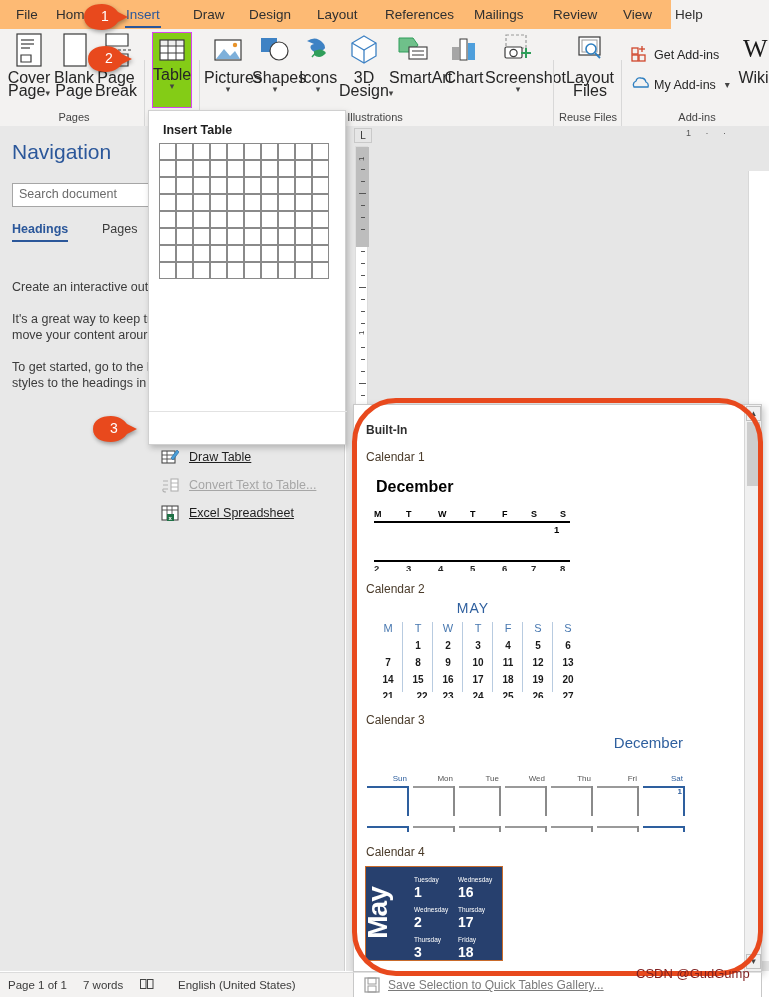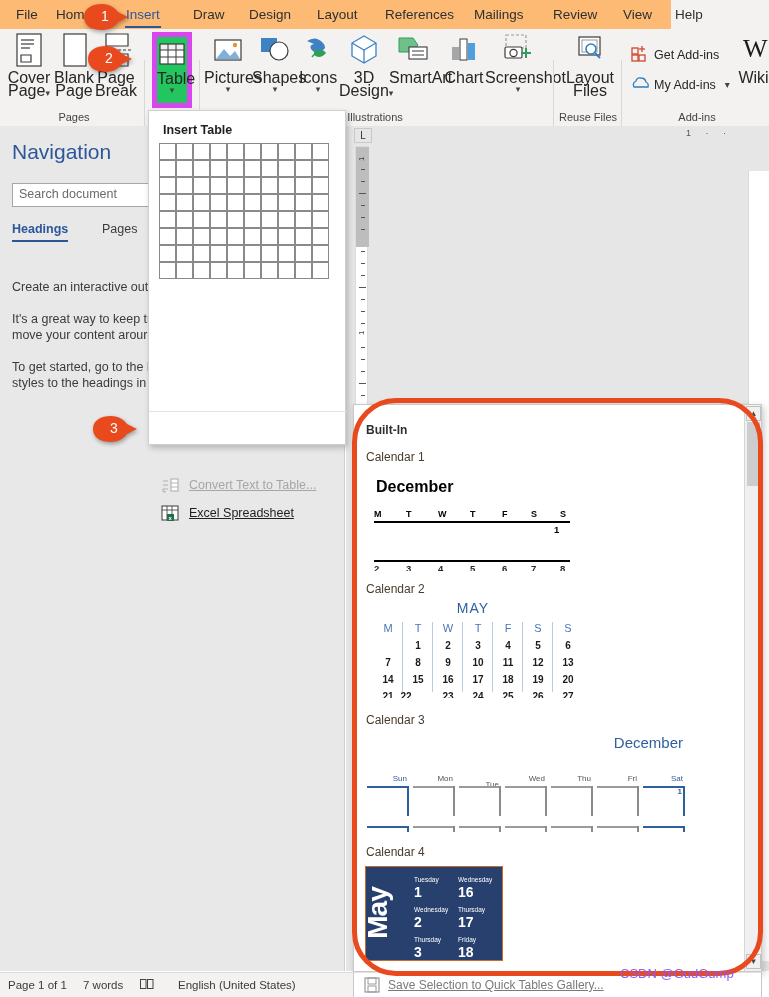--- a/index.html
+++ b/index.html
@@ -35,21 +35,21 @@
   .grpsep { position:absolute; top:31px; width:1px; height:74px; background:#d8d8d8; }
 
   .rbtn {
     position:absolute; top:1px; text-align:center; cursor:default;
   }
   .rbtn .rlabel {
     font-size:16px; color:#262626; line-height:12.5px; display:block;
     white-space:nowrap;
   }
   .rbtn .ricon { display:block; margin:0 auto; }
-  .rbtn.pressed { background:#22c55e; border:5px solid #d946ef; }
+  .rbtn.pressed { background:#84cc16; border:1px solid #d946ef; }
 
   .chev { font-size:9px; line-height:8px; color:#444; display:block; }
 
   
   .hbtn { position:absolute; height:24px; display:flex; align-items:center; gap:5px; }
   .hbtn .hlabel { font-size:12.5px; color:#262626; white-space:nowrap; }
 
   
   #navpane {
     position:absolute; left:0; top:126px; width:345px; height:845px;
@@ -183,22 +183,22 @@
     position:absolute; left:0; top:0; width:48px; height:30px;
     filter: drop-shadow(1px 2px 2px rgba(0,0,0,0.35));
   }
   .badge .bnum {
     position:absolute; left:13px; top:6px; width:20px; text-align:center;
     font-size:14px; color:#ffffff; font-weight:normal;
   }
 
   
   #watermark {
-    position:absolute; left:620px; top:966px; font-size:13px;
-    color:#8b5cf6; white-space:nowrap;
+    position:absolute; left:636px; top:966px; font-size:13px;
+    color:#7f1d1d; white-space:nowrap;
   }
 </style>
 </head>
 <body>
 
 <div id="ribbon">
 
   <div id="tabbar">
     <div class="tab" style="left:8px">File</div>
     <div class="tab" style="left:48px">Home</div>
@@ -565,20 +565,32 @@
         <div class="gcell"></div>
         <div class="gcell"></div>
         <div class="gcell"></div>
         <div class="gcell"></div>
     </div>
   </div>
 
   <div id="menusep"></div>
 
 
+  <div class="mitem" style="top:332px;">
+    <span class="micon">
+      <svg width="18" height="18" viewBox="0 0 18 18">
+        <rect x="1" y="3" width="13" height="12" fill="#fff" stroke="#4a4a4a" stroke-width="1.1"></rect>
+        <line x1="1" y1="7" x2="14" y2="7" stroke="#4a4a4a" stroke-width="0.9"></line>
+        <line x1="1" y1="11" x2="14" y2="11" stroke="#4a4a4a" stroke-width="0.9"></line>
+        <line x1="6" y1="3" x2="6" y2="15" stroke="#4a4a4a" stroke-width="0.9"></line>
+        <path d="M10 10 L16 2 L18 4 L12 12 Z" fill="#4a9fd8" stroke="#2b6da8" stroke-width="0.7"></path>
+      </svg>
+    </span>
+    <span class="mlabel uline">Draw Table</span>
+  </div>
 
   <div class="mitem" style="top:388px;">
     <span class="micon">
       <svg width="18" height="18" viewBox="0 0 18 18">
         <rect x="1" y="2" width="16" height="14" fill="#fff" stroke="#4a4a4a" stroke-width="1.1"></rect>
         <line x1="1" y1="6" x2="17" y2="6" stroke="#4a4a4a" stroke-width="0.9"></line>
         <line x1="6" y1="2" x2="6" y2="16" stroke="#4a4a4a" stroke-width="0.9"></line>
         <line x1="11" y1="2" x2="11" y2="16" stroke="#4a4a4a" stroke-width="0.9"></line>
         <rect x="6" y="10" width="7" height="7" fill="#1e7145"></rect>
         <text x="7.5" y="16" font-family="Liberation Sans, sans-serif" font-size="6" fill="#fff" font-weight="bold">x</text>
@@ -682,21 +694,21 @@
     <span class="c2d" style="left:8px">14</span>
     <span class="c2d" style="left:38px">15</span>
     <span class="c2d" style="left:68px">16</span>
     <span class="c2d" style="left:98px">17</span>
     <span class="c2d" style="left:128px">18</span>
     <span class="c2d" style="left:158px">19</span>
     <span class="c2d" style="left:188px">20</span>
   </div>
   <div style="position:absolute; top:91px; height:7px; overflow:hidden; width:210px;">
     <span class="c2d" style="left:8px">21</span>
-    <span class="c2d" style="left:26px">22</span>
+    <span class="c2d" style="left:42px">22</span>
     <span class="c2d" style="left:68px">23</span>
     <span class="c2d" style="left:98px">24</span>
     <span class="c2d" style="left:128px">25</span>
     <span class="c2d" style="left:158px">26</span>
     <span class="c2d" style="left:188px">27</span>
   </div>
 </div>
 
 <div class="g-thumb" id="cal3">
   <div class="c3title">December</div>
@@ -705,21 +717,21 @@
     <span class="dlabel" style="color:#2e5f9e;">Sun</span>
     <span class="topline" style="background:#2e5f9e;"></span>
     <span class="rline" style="background:#2e5f9e;"></span>
   </div>
   <div class="dayblock" style="left:48px; top:44px;">
     <span class="dlabel" style="color:#555;">Mon</span>
     <span class="topline" style="background:#9a9a9a;"></span>
     <span class="rline" style="background:#8a8a8a;"></span>
   </div>
   <div class="dayblock" style="left:94px; top:44px;">
-    <span class="dlabel" style="color:#555;margin-top:6px;">Tue</span>
+    <span class="dlabel" style="color:#555;">Tue</span>
     <span class="topline" style="background:#9a9a9a;"></span>
     <span class="rline" style="background:#8a8a8a;"></span>
   </div>
   <div class="dayblock" style="left:140px; top:44px;">
     <span class="dlabel" style="color:#555;">Wed</span>
     <span class="topline" style="background:#9a9a9a;"></span>
     <span class="rline" style="background:#8a8a8a;"></span>
   </div>
   <div class="dayblock" style="left:186px; top:44px;">
     <span class="dlabel" style="color:#555;">Thu</span>

